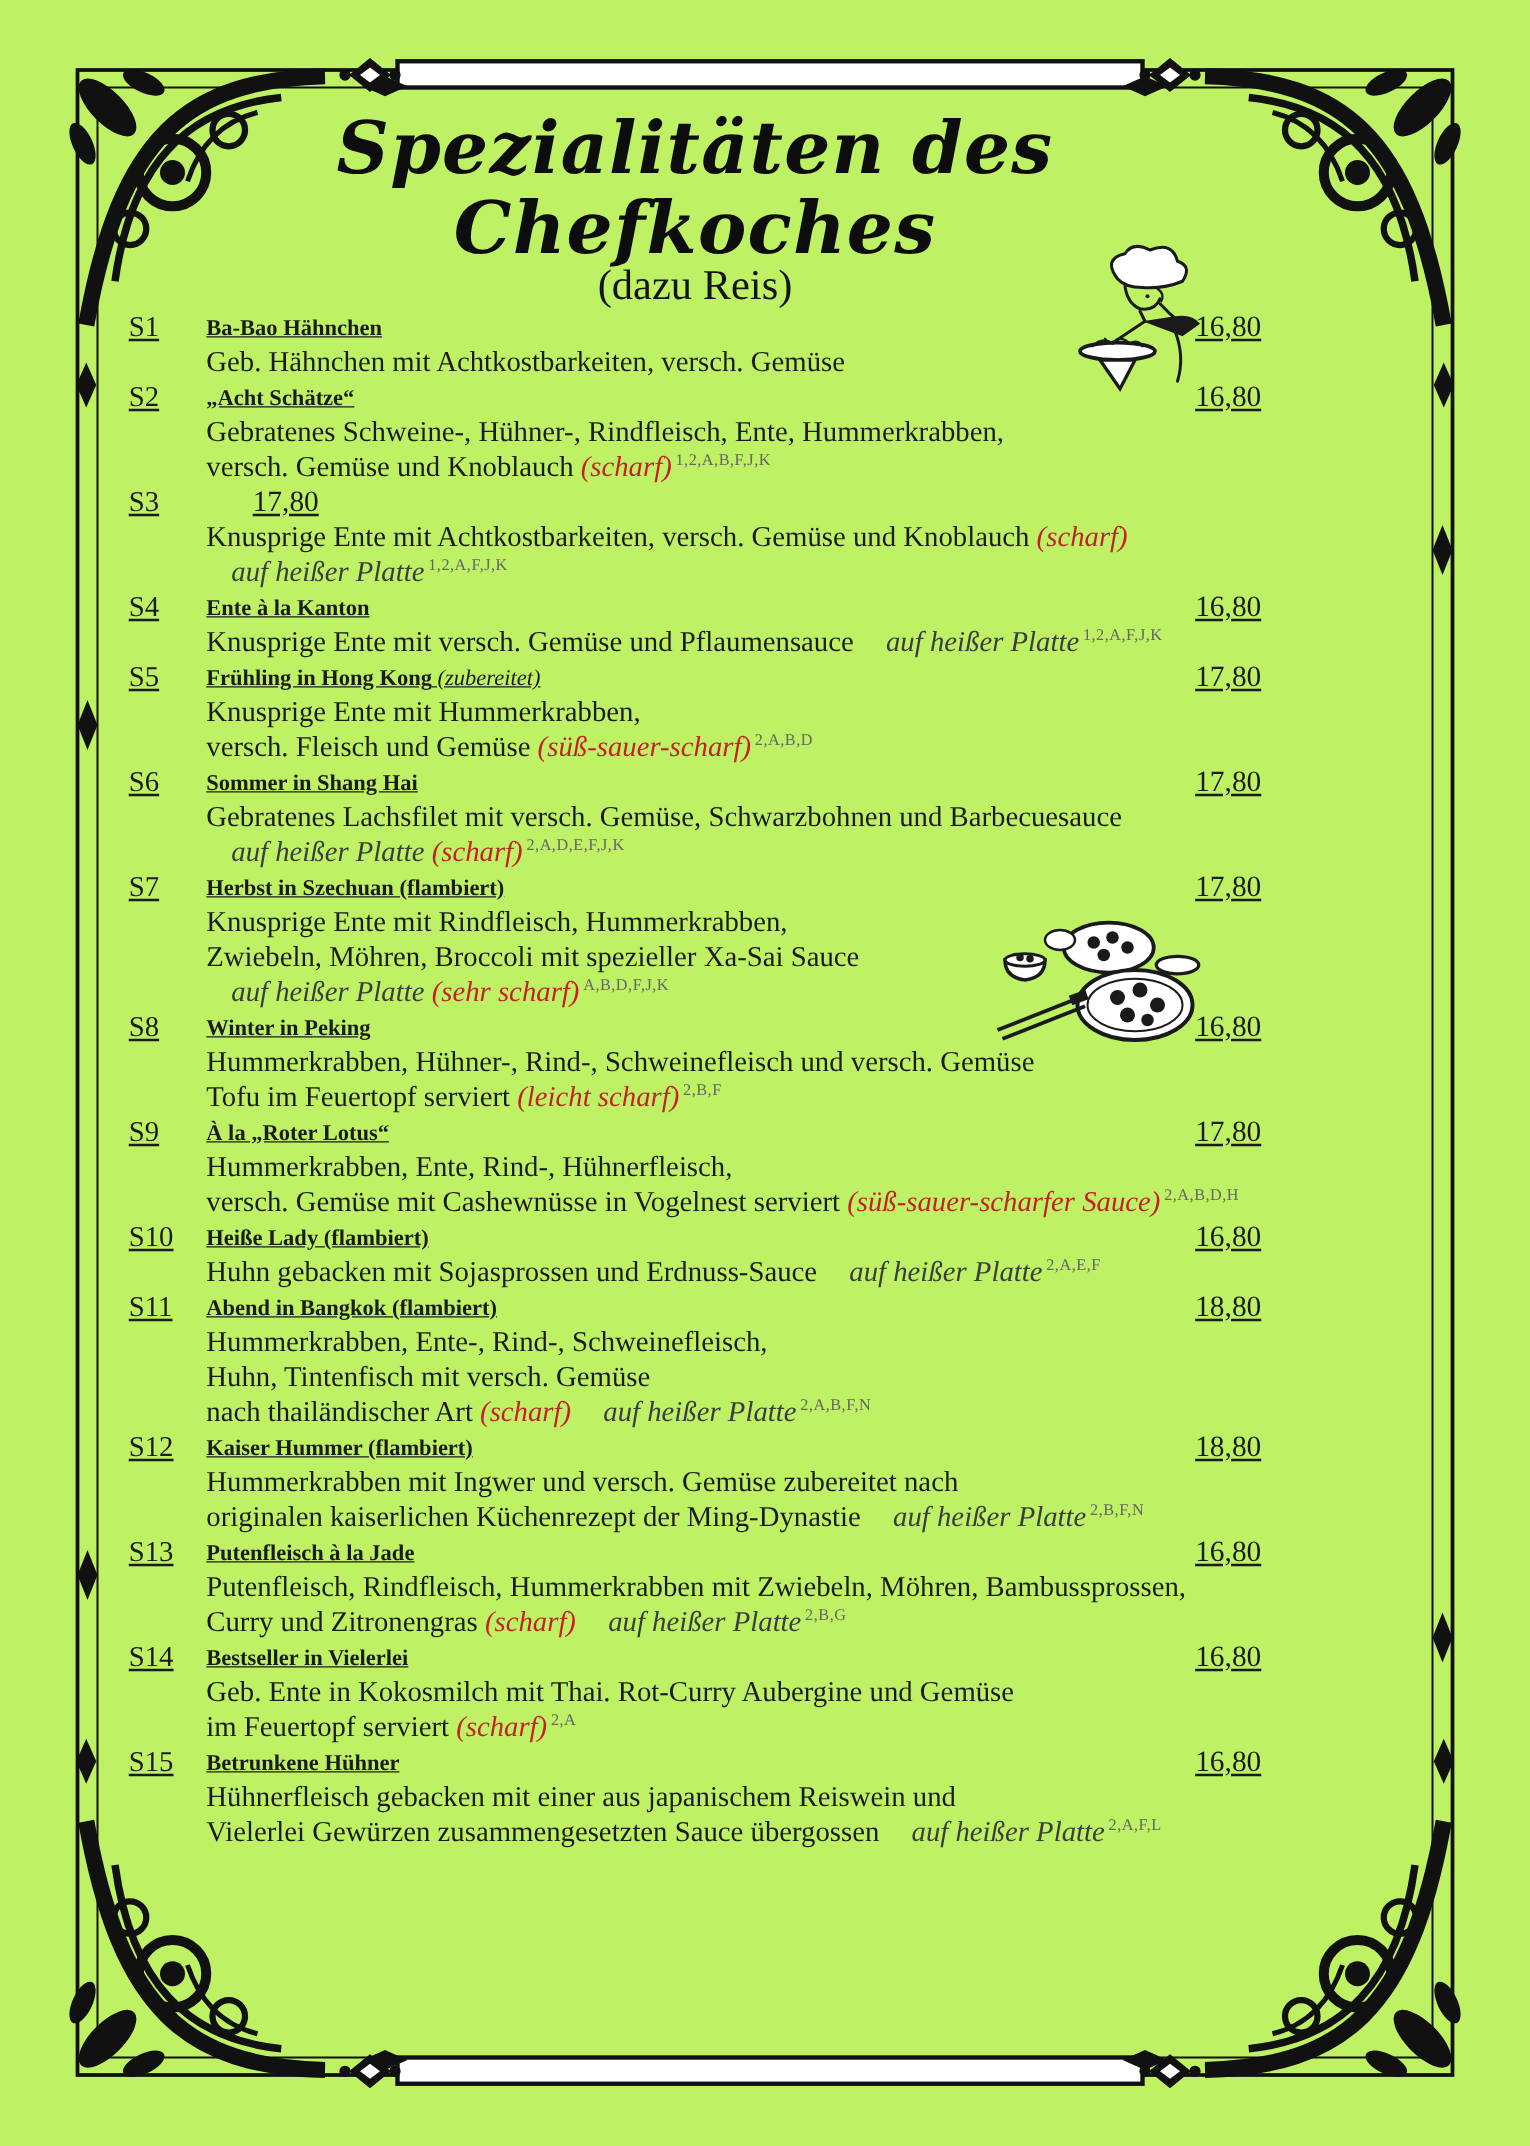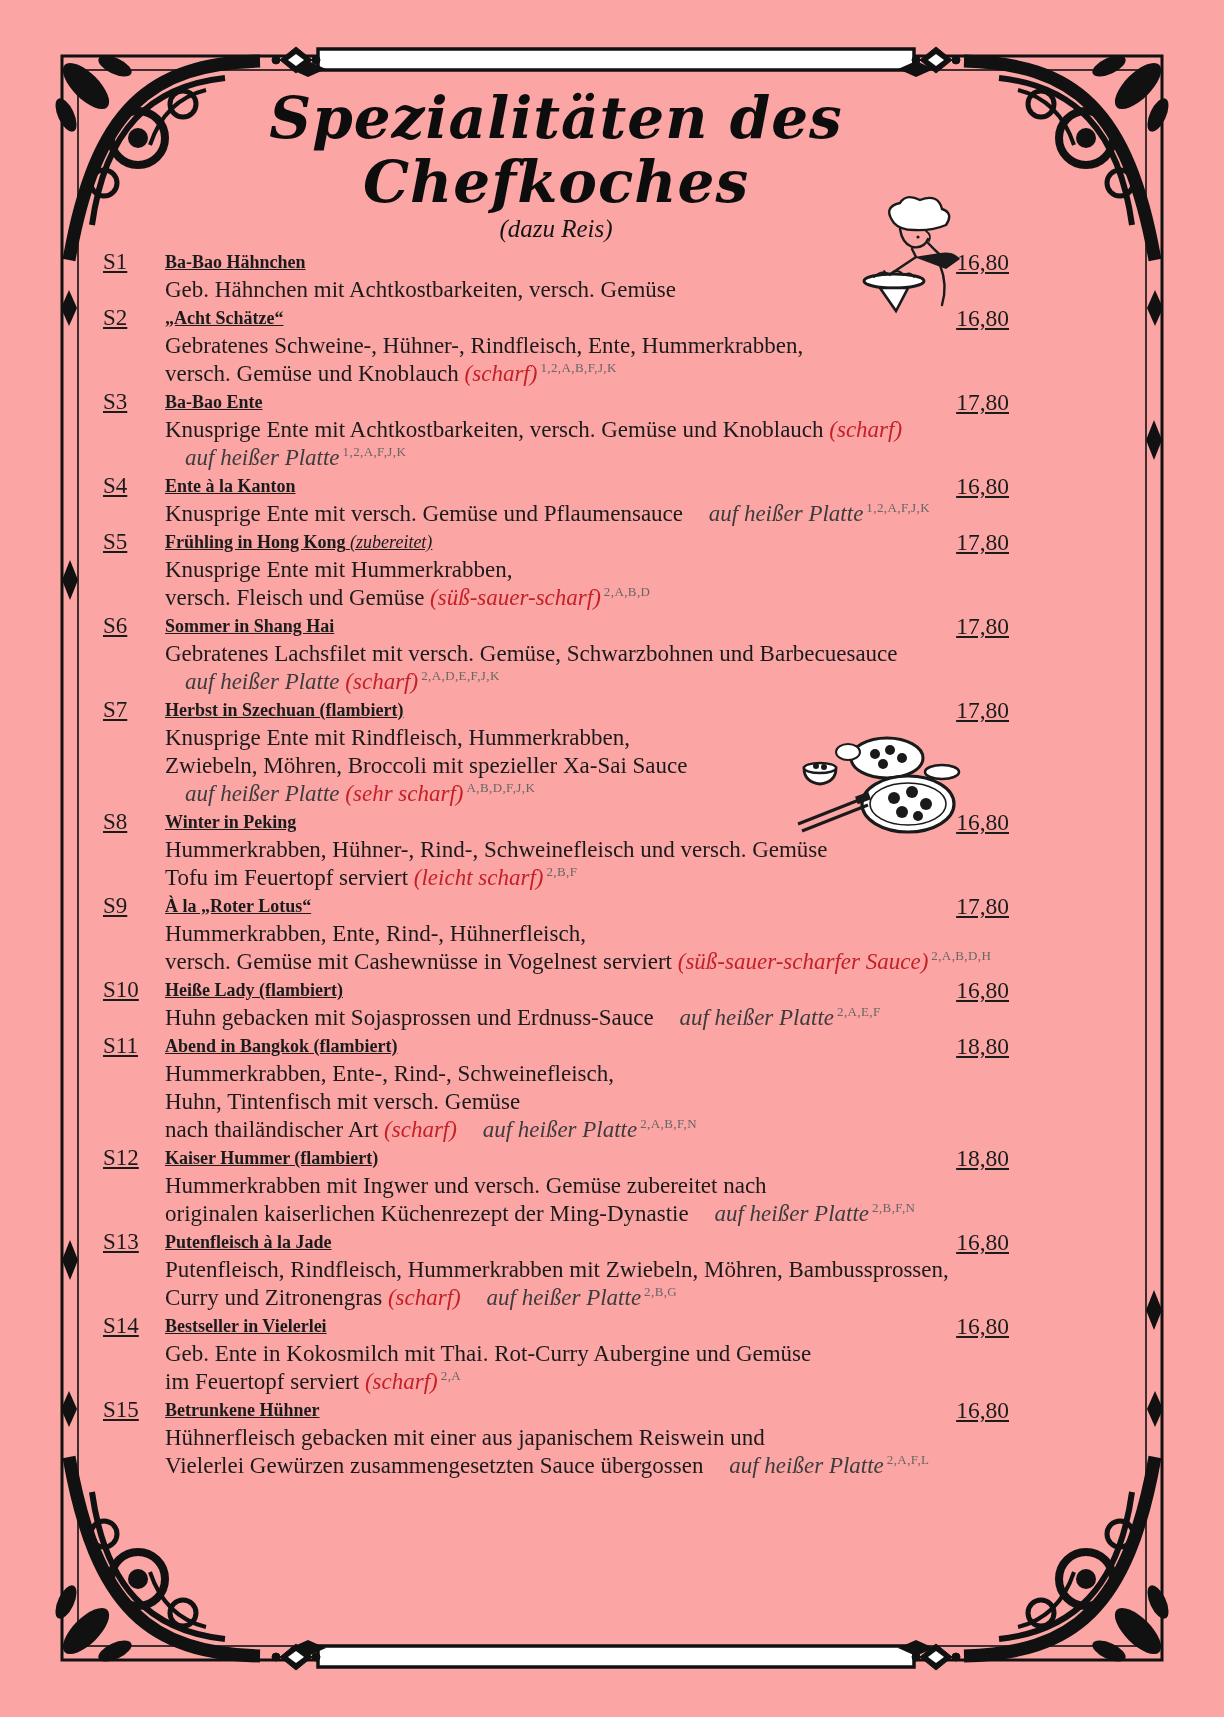--- a/index.html
+++ b/index.html
@@ -1,41 +1,41 @@
 <!DOCTYPE html>
 <html><head>
 <meta charset="utf-8">
 <style>
   html,body{margin:0;padding:0;background:#e8e8e8;}
   .page{
     position:relative;
     width:1224px;height:1717px;
     margin:0 auto;
-    background:#fca5a5;
+    background:#bef264;
     font-family:"Liberation Serif",serif;
     color:#1b1b1b;
     overflow:hidden;
   }
   .frame{position:absolute;left:0;top:0;width:1224px;height:1717px;pointer-events:none;}
   .illus{position:absolute;}
   .chef{left:856px;top:193px;width:120px;height:130px;}
   .food{left:790px;top:716px;width:175px;height:130px;}
 
   header{position:relative;margin:0 215px 0 103px;padding-top:86px;text-align:center;}
   .title{
     margin:0;
     font-size:58px;
     line-height:64px;
     font-weight:700;
     font-style:italic;
     letter-spacing:1px;
     color:#0d0d0d;
     font-family:"DejaVu Serif","Liberation Serif",serif;
   }
-  .subtitle{font-size:25px;line-height:30px;color:#141414;font-style:italic;}
+  .subtitle{font-size:34px;line-height:30px;color:#141414;}
 
   main{position:relative;margin:4px 215px 0 103px;width:906px;}
   .item{position:relative;}
   .row1{display:flex;align-items:center;line-height:28px;text-decoration:underline;}
   .code{flex:0 0 62px;font-size:23px;}
   .name{flex:1 1 auto;font-weight:700;font-size:18px;white-space:nowrap;}
   .name .sfx{font-weight:400;font-style:italic;}
   .price{flex:0 0 90px;text-align:right;font-size:23.5px;}
   .dline{margin-left:62px;font-size:23px;line-height:28px;white-space:nowrap;}
   .red{font-style:italic;}
@@ -151,21 +151,20 @@
           <span class="code">S2</span>
           <span class="name">„Acht Schätze“</span>
           <span class="price">16,80</span>
         </div>
         <div class="dline"><span>Gebratenes Schweine-, Hühner-, Rindfleisch, Ente, Hummerkrabben,</span></div>
         <div class="dline"><span>versch. Gemüse und Knoblauch </span><span class="red" style="color: rgb(196, 33, 39);">(scharf)</span><sup class="codes">1,2,A,B,F,J,K</sup></div>
       </div>
       <div class="item">
         <div class="row1">
           <span class="code">S3</span>
-          <span class="name">Ba-Bao Ente</span>
           <span class="price">17,80</span>
         </div>
         <div class="dline"><span>Knusprige Ente mit Achtkostbarkeiten, versch. Gemüse und Knoblauch </span><span class="red" style="color: rgb(196, 33, 39);">(scharf)</span></div>
         <div class="dline"><span class="plate">auf heißer Platte</span><sup class="codes">1,2,A,F,J,K</sup></div>
       </div>
       <div class="item">
         <div class="row1">
           <span class="code">S4</span>
           <span class="name">Ente à la Kanton</span>
           <span class="price">16,80</span>

